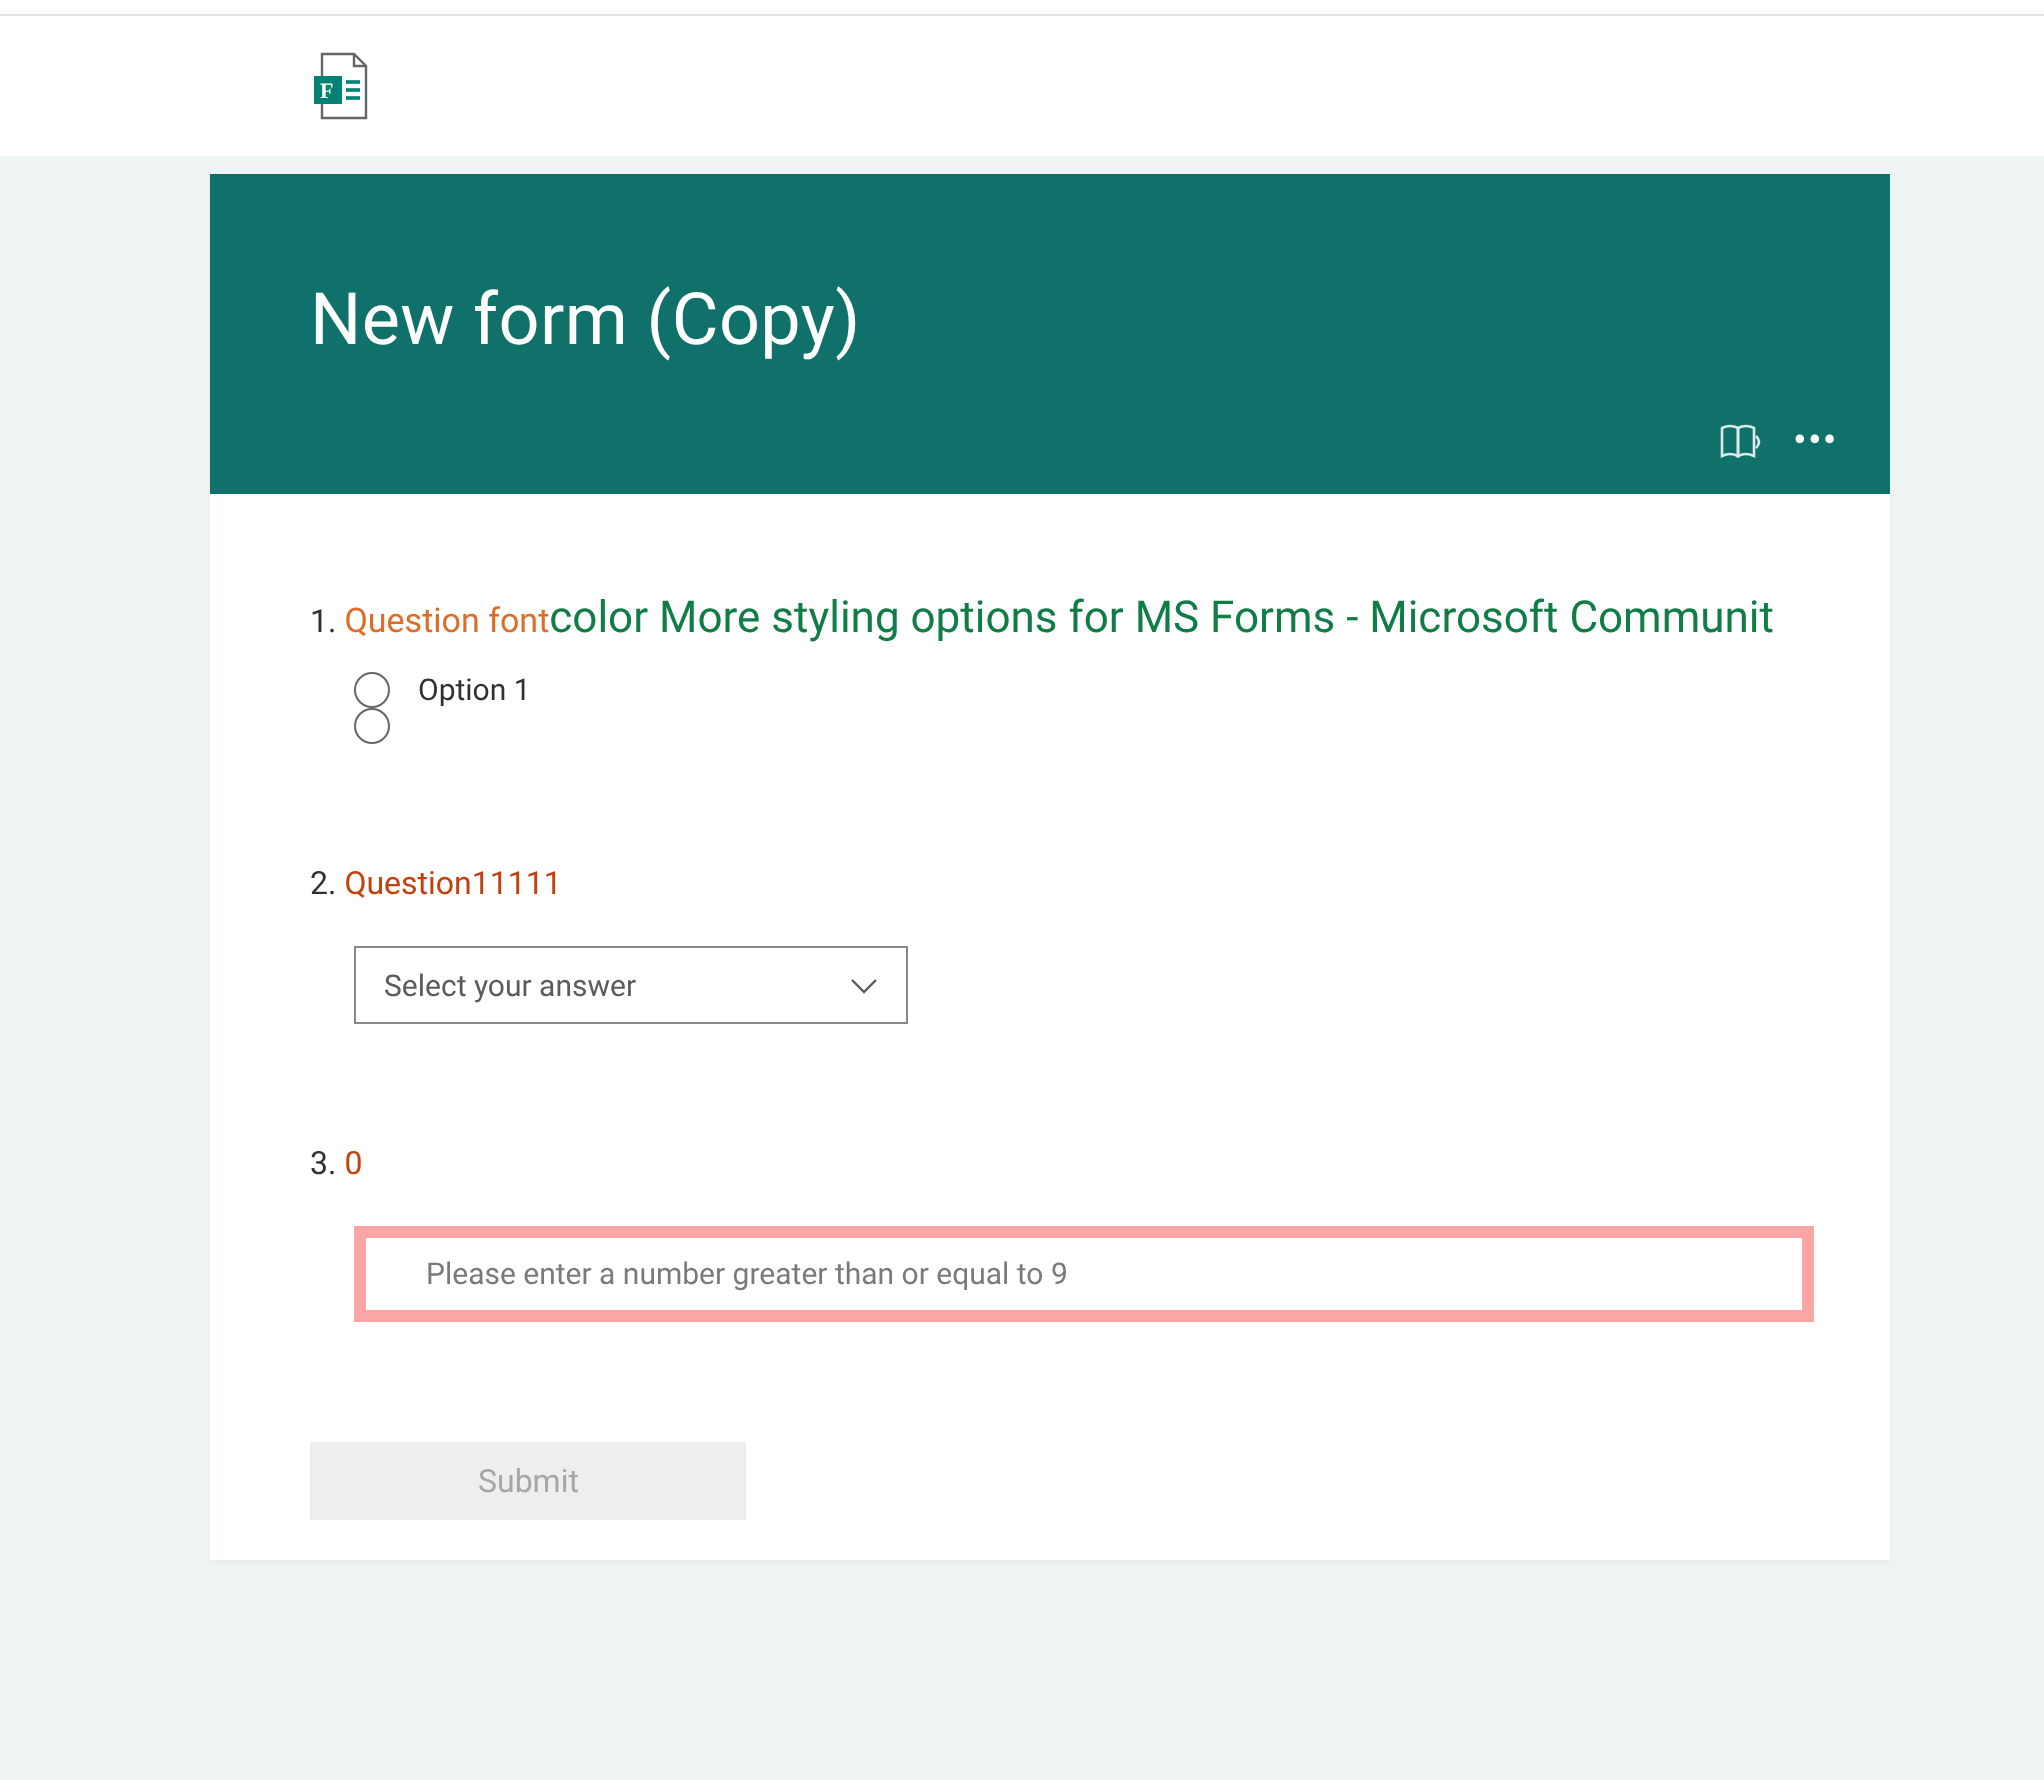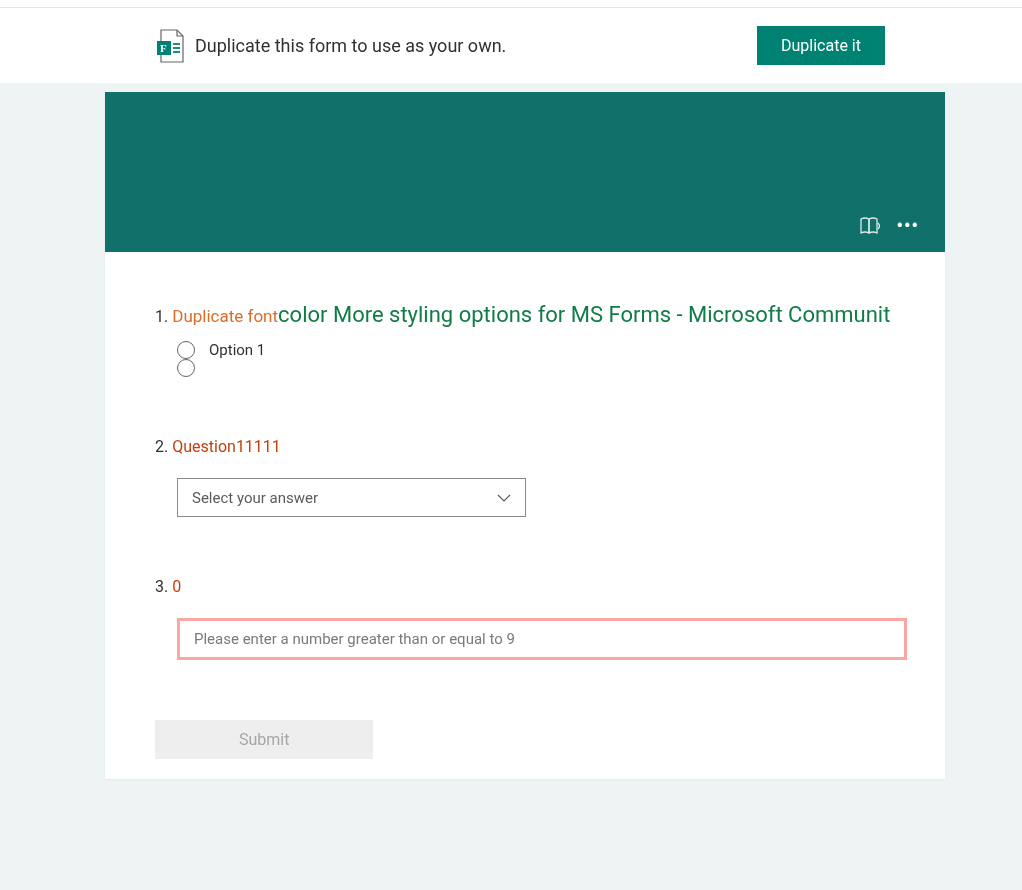--- a/index.html
+++ b/index.html
@@ -137,21 +137,21 @@
       margin-right: 14px;
       flex-shrink: 0;
     }
     .option-label {
       font-size: 15px;
       color: #323130;
     }
     .dropdown {
       margin-left: 22px;
       margin-top: 22px;
-      width: 349px;
+      width: 277px;
       border: 1px solid #8a8886;
       padding: 9px 14px;
       display: flex;
       justify-content: space-between;
       align-items: center;
       cursor: pointer;
       background: #fff;
     }
     .dropdown-placeholder {
       color: #5b5b5b;
@@ -160,22 +160,22 @@
     .chev {
       color: #5b5b5b;
     }
     .text-input {
       margin-left: 22px;
       margin-top: 22px;
       width: 730px;
     }
     .text-input input {
       width: 100%;
-      border: 3px solid #fca5a5;
-      padding: 9px 14px;
+      border: 6px solid #fca5a5;
+      padding: 9px 30px;
       font-size: 15px;
       font-family: inherit;
       color: #323130;
       outline: none;
     }
     .text-input input::placeholder {
       color: #7a7a7a;
     }
     .submit-btn {
       background: #eeeeee;
@@ -211,49 +211,46 @@
       <svg viewBox="0 0 30 34" width="30" height="34">
         <path d="M6 1 H22 L28 7 V33 H6 Z" fill="none" stroke="#666" stroke-width="1.2"></path>
         <path d="M22 1 V7 H28" fill="none" stroke="#666" stroke-width="1.2"></path>
         <rect x="2" y="12" width="14" height="14" fill="#008272"></rect>
         <text x="5" y="23" fill="#fff" font-size="11" font-family="Segoe UI" font-weight="600">F</text>
         <line x1="18" y1="15" x2="25" y2="15" stroke="#008272" stroke-width="1.8"></line>
         <line x1="18" y1="19" x2="25" y2="19" stroke="#008272" stroke-width="1.8"></line>
         <line x1="18" y1="23" x2="25" y2="23" stroke="#008272" stroke-width="1.8"></line>
       </svg>
     </span>
-    <span class="banner-text">Duplicate this form to use as your own.</span>
-  </div>
-  <div class="banner-right">
-    <button class="duplicate-btn">Duplicate it</button>
   </div>
 </div>
 
 <div class="form-outer">
   <div class="form-card">
 
     <div class="form-header">
+      <h1 class="form-title">New form (Copy)</h1>
       <div class="header-actions">
         <span class="header-icon">
           <svg width="24" height="20" viewBox="0 0 24 20">
             <path d="M2 3 Q6 1 10 3 V17 Q6 15 2 17 Z" fill="none" stroke="#fff" stroke-width="1.3"></path>
             <path d="M10 3 Q14 1 18 3 V17 Q14 15 10 17 Z" fill="none" stroke="#fff" stroke-width="1.3"></path>
             <path d="M19 7 Q22 10 19 13" fill="none" stroke="#fff" stroke-width="1.3"></path>
           </svg>
         </span>
         <span class="more-dots">•••</span>
       </div>
     </div>
 
     <div class="form-body">
 
       <div class="question question1">
         <div class="q-row">
           <span class="q-number">1.</span>
-          <span class="q1-text1">Duplicate font</span>
+          <span class="q1-text1">Question font</span>
           <span class="q1-text2">color More styling options for MS Forms - Microsoft Communit</span>
         </div>
         <div class="options">
           <div class="option-row">
             <span class="radio"></span>
             <span class="option-label">Option 1</span>
           </div>
           <div class="option-row">
             <span class="radio"></span>
             <span class="option-label"></span>

